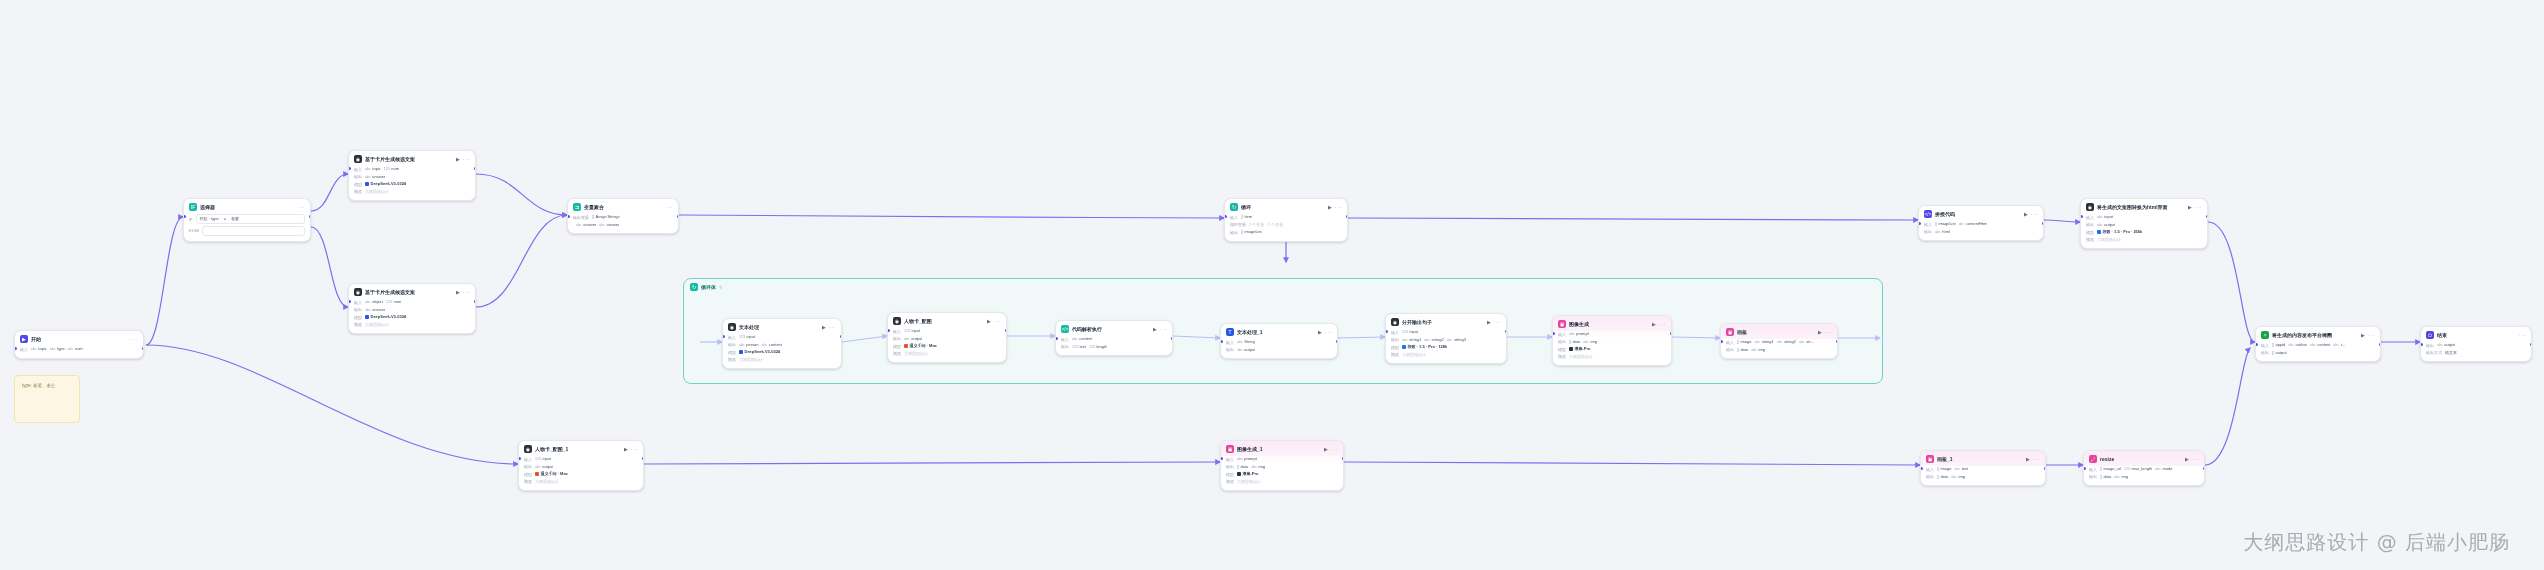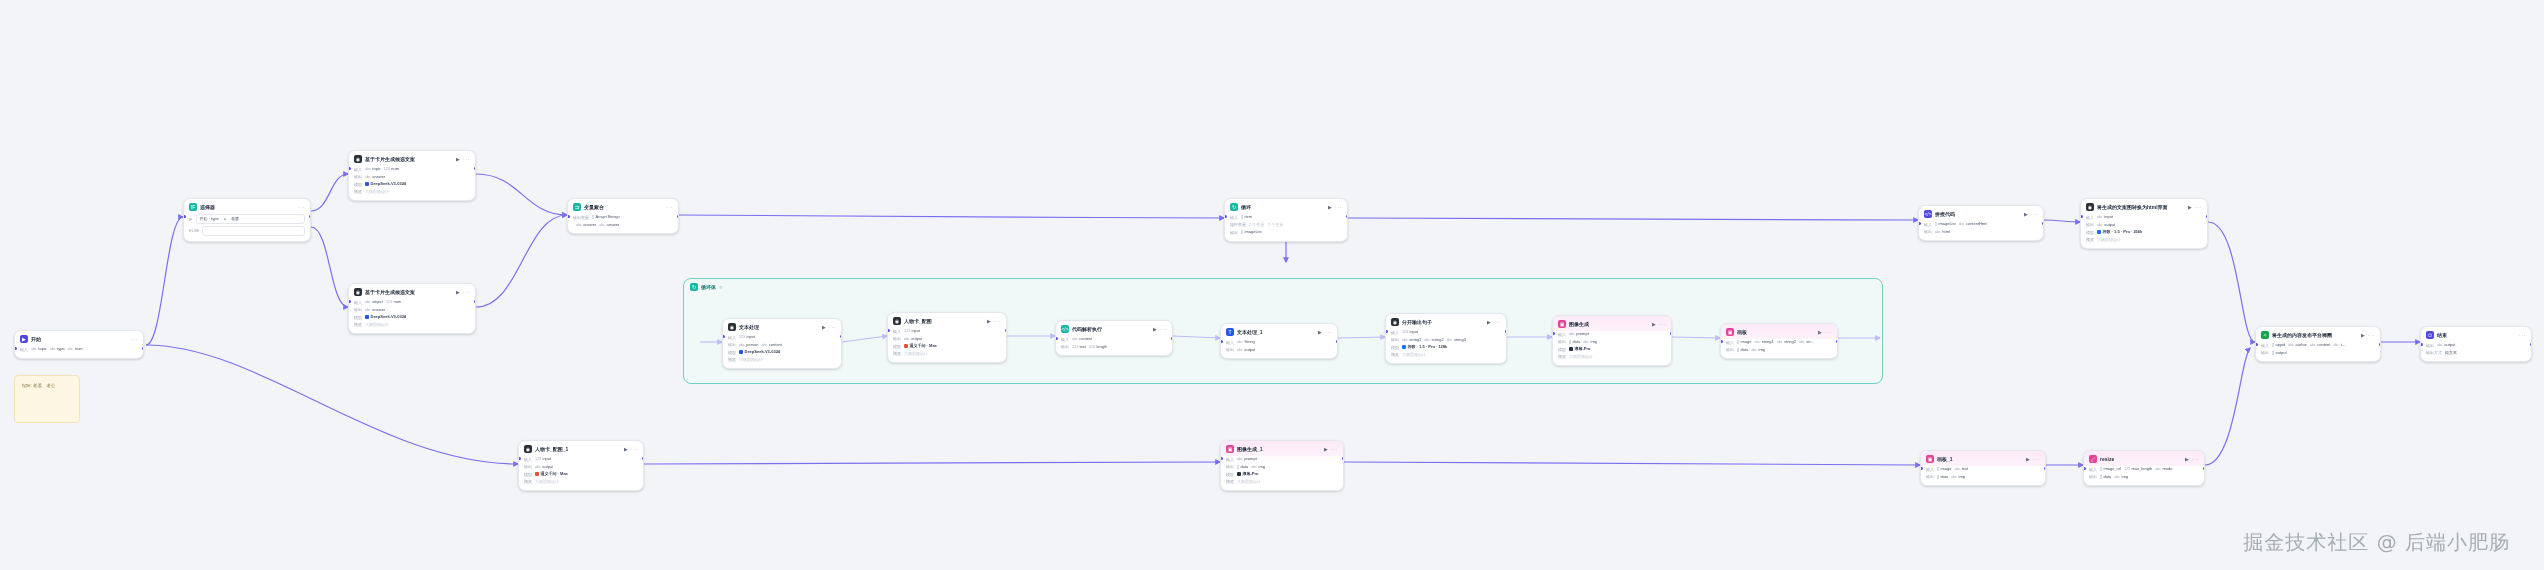--- a/index.html
+++ b/index.html
@@ -1071,14 +1071,14 @@
                 <span>纯文本</span>
               </span>
             </span>
           </div>
         </div>
         <span class="port l" style="top: 16px;"></span>
         <span class="port r" style="top: 16px;"></span>
       </div>
     </div>
 
-  <div class="watermark">掘金技术社区 @ 后端小肥肠</div>
+  <div class="watermark">大纲思路设计 @ 后端小肥肠</div>
 </div>
 
 </body></html>

